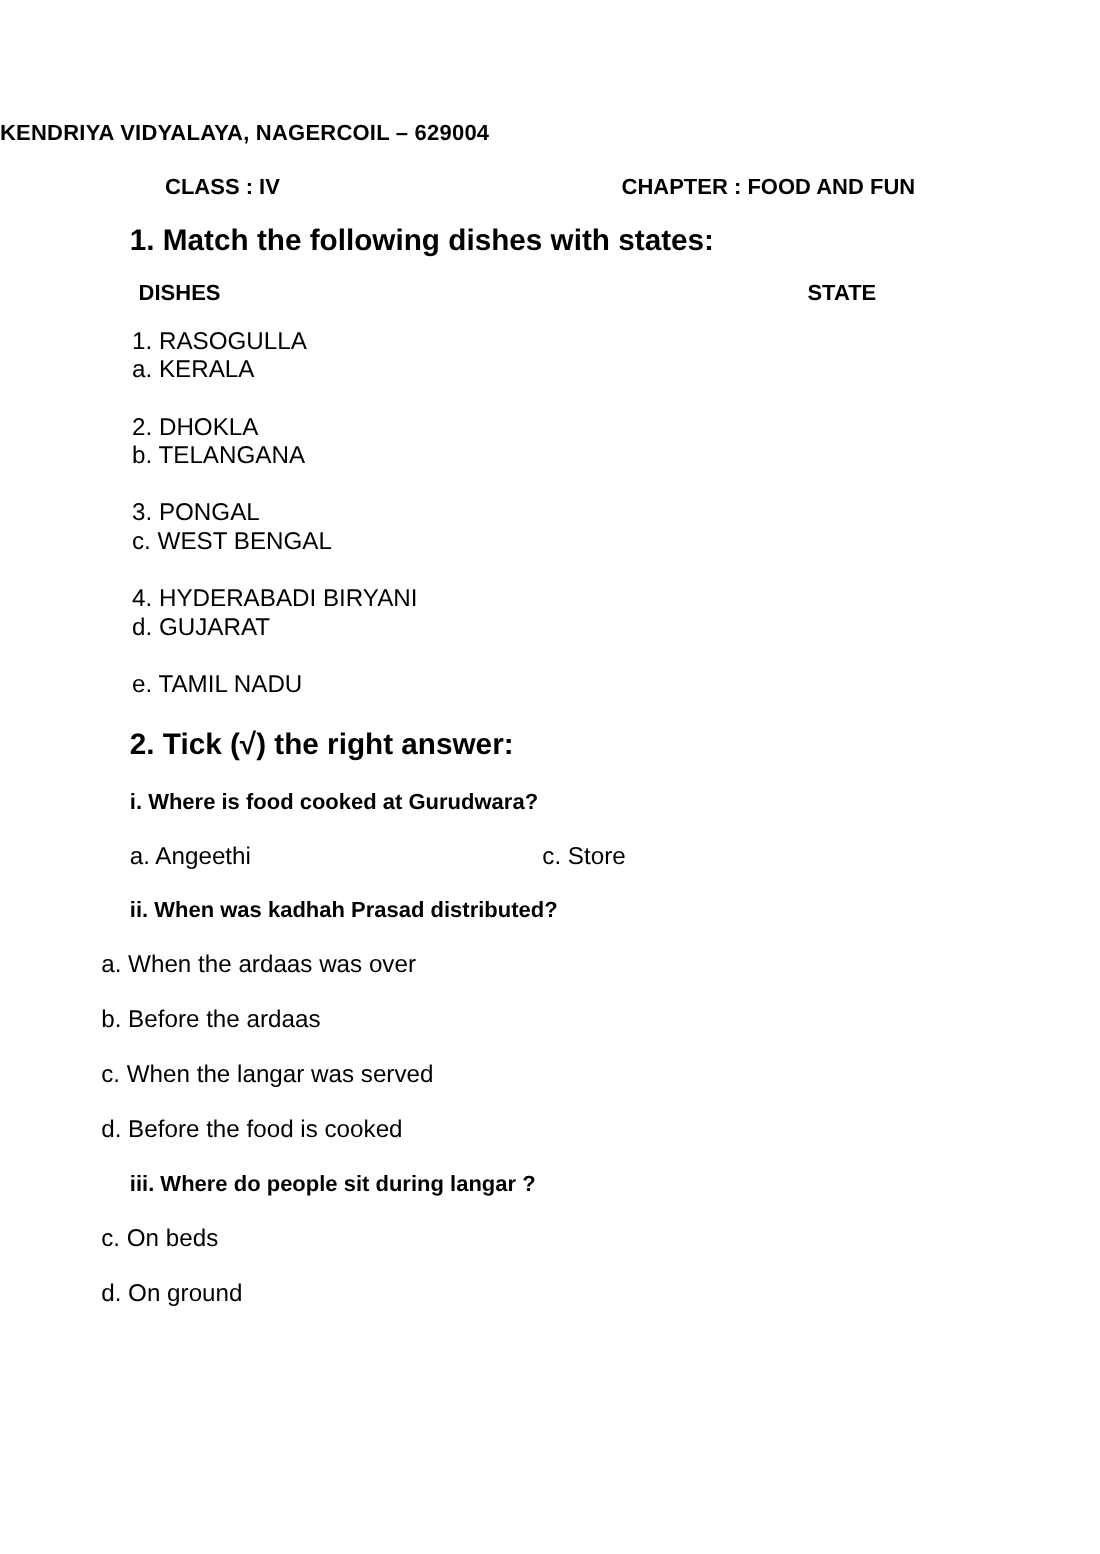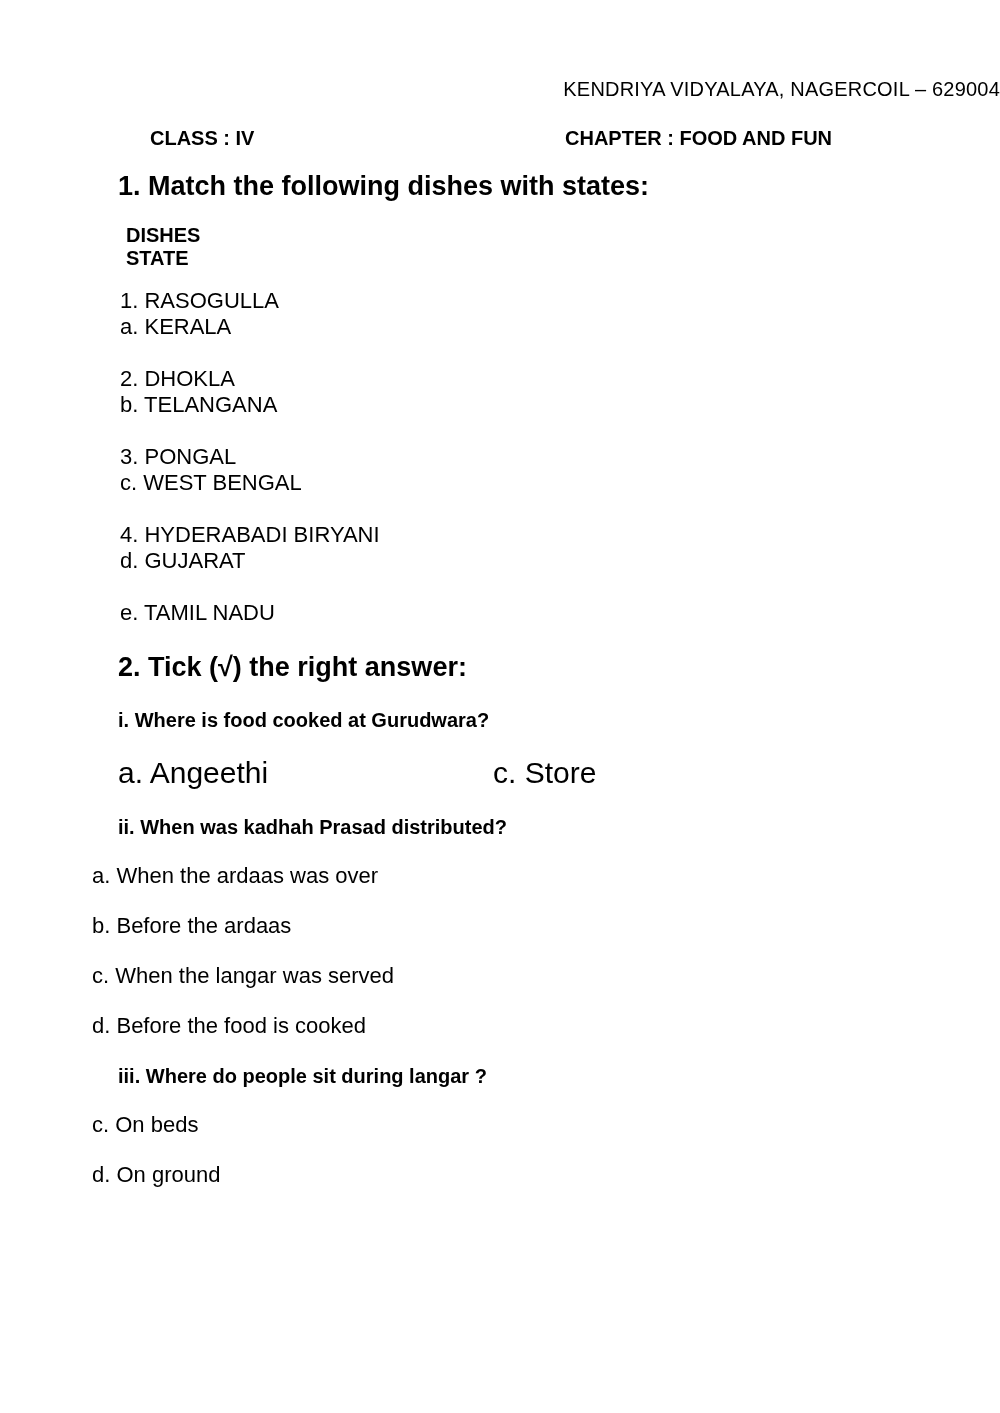--- a/index.html
+++ b/index.html
@@ -16,25 +16,25 @@
     overflow: hidden;
   }
   .page {
     position: relative;
     width: 1000px;
     height: 1413px;
     box-sizing: border-box;
     padding: 0;
   }
   .school-title {
-    text-align: right;
-    font-weight: normal;
+    text-align: left;
+    font-weight: bold;
     font-size: 20px;
     letter-spacing: 0.2px;
-    margin-top: 78px;
+    margin-top: 110px;
   }
   .class-row {
     margin-top: 26px;
     display: flex;
     font-weight: bold;
     font-size: 20px;
     padding-left: 150px;
     gap: 20px;
   }
   .class-row .class-label {
@@ -45,21 +45,20 @@
     font-size: 27px;
     margin-top: 21px;
     padding-left: 118px;
   }
   .match-header {
     display: flex;
     margin-top: 22px;
     padding-left: 126px;
     font-weight: bold;
     font-size: 20px;
-    flex-direction: column;
   }
   .match-header .col-dishes {
     width: 608px;
   }
   .match-rows {
     margin-top: 18px;
     padding-left: 120px;
   }
   .match-row {
     display: flex;
@@ -80,21 +79,21 @@
     padding-left: 118px;
   }
   .sub-q {
     font-weight: bold;
     font-size: 20px;
     padding-left: 118px;
     margin-top: 26px;
   }
   .opt-two-col {
     display: flex;
-    font-size: 30px;
+    font-size: 22px;
     padding-left: 118px;
     margin-top: 24px;
   }
   .opt-two-col .left {
     width: 375px;
   }
   .opt-line {
     font-size: 22px;
     padding-left: 92px;
     margin-top: 24px;

